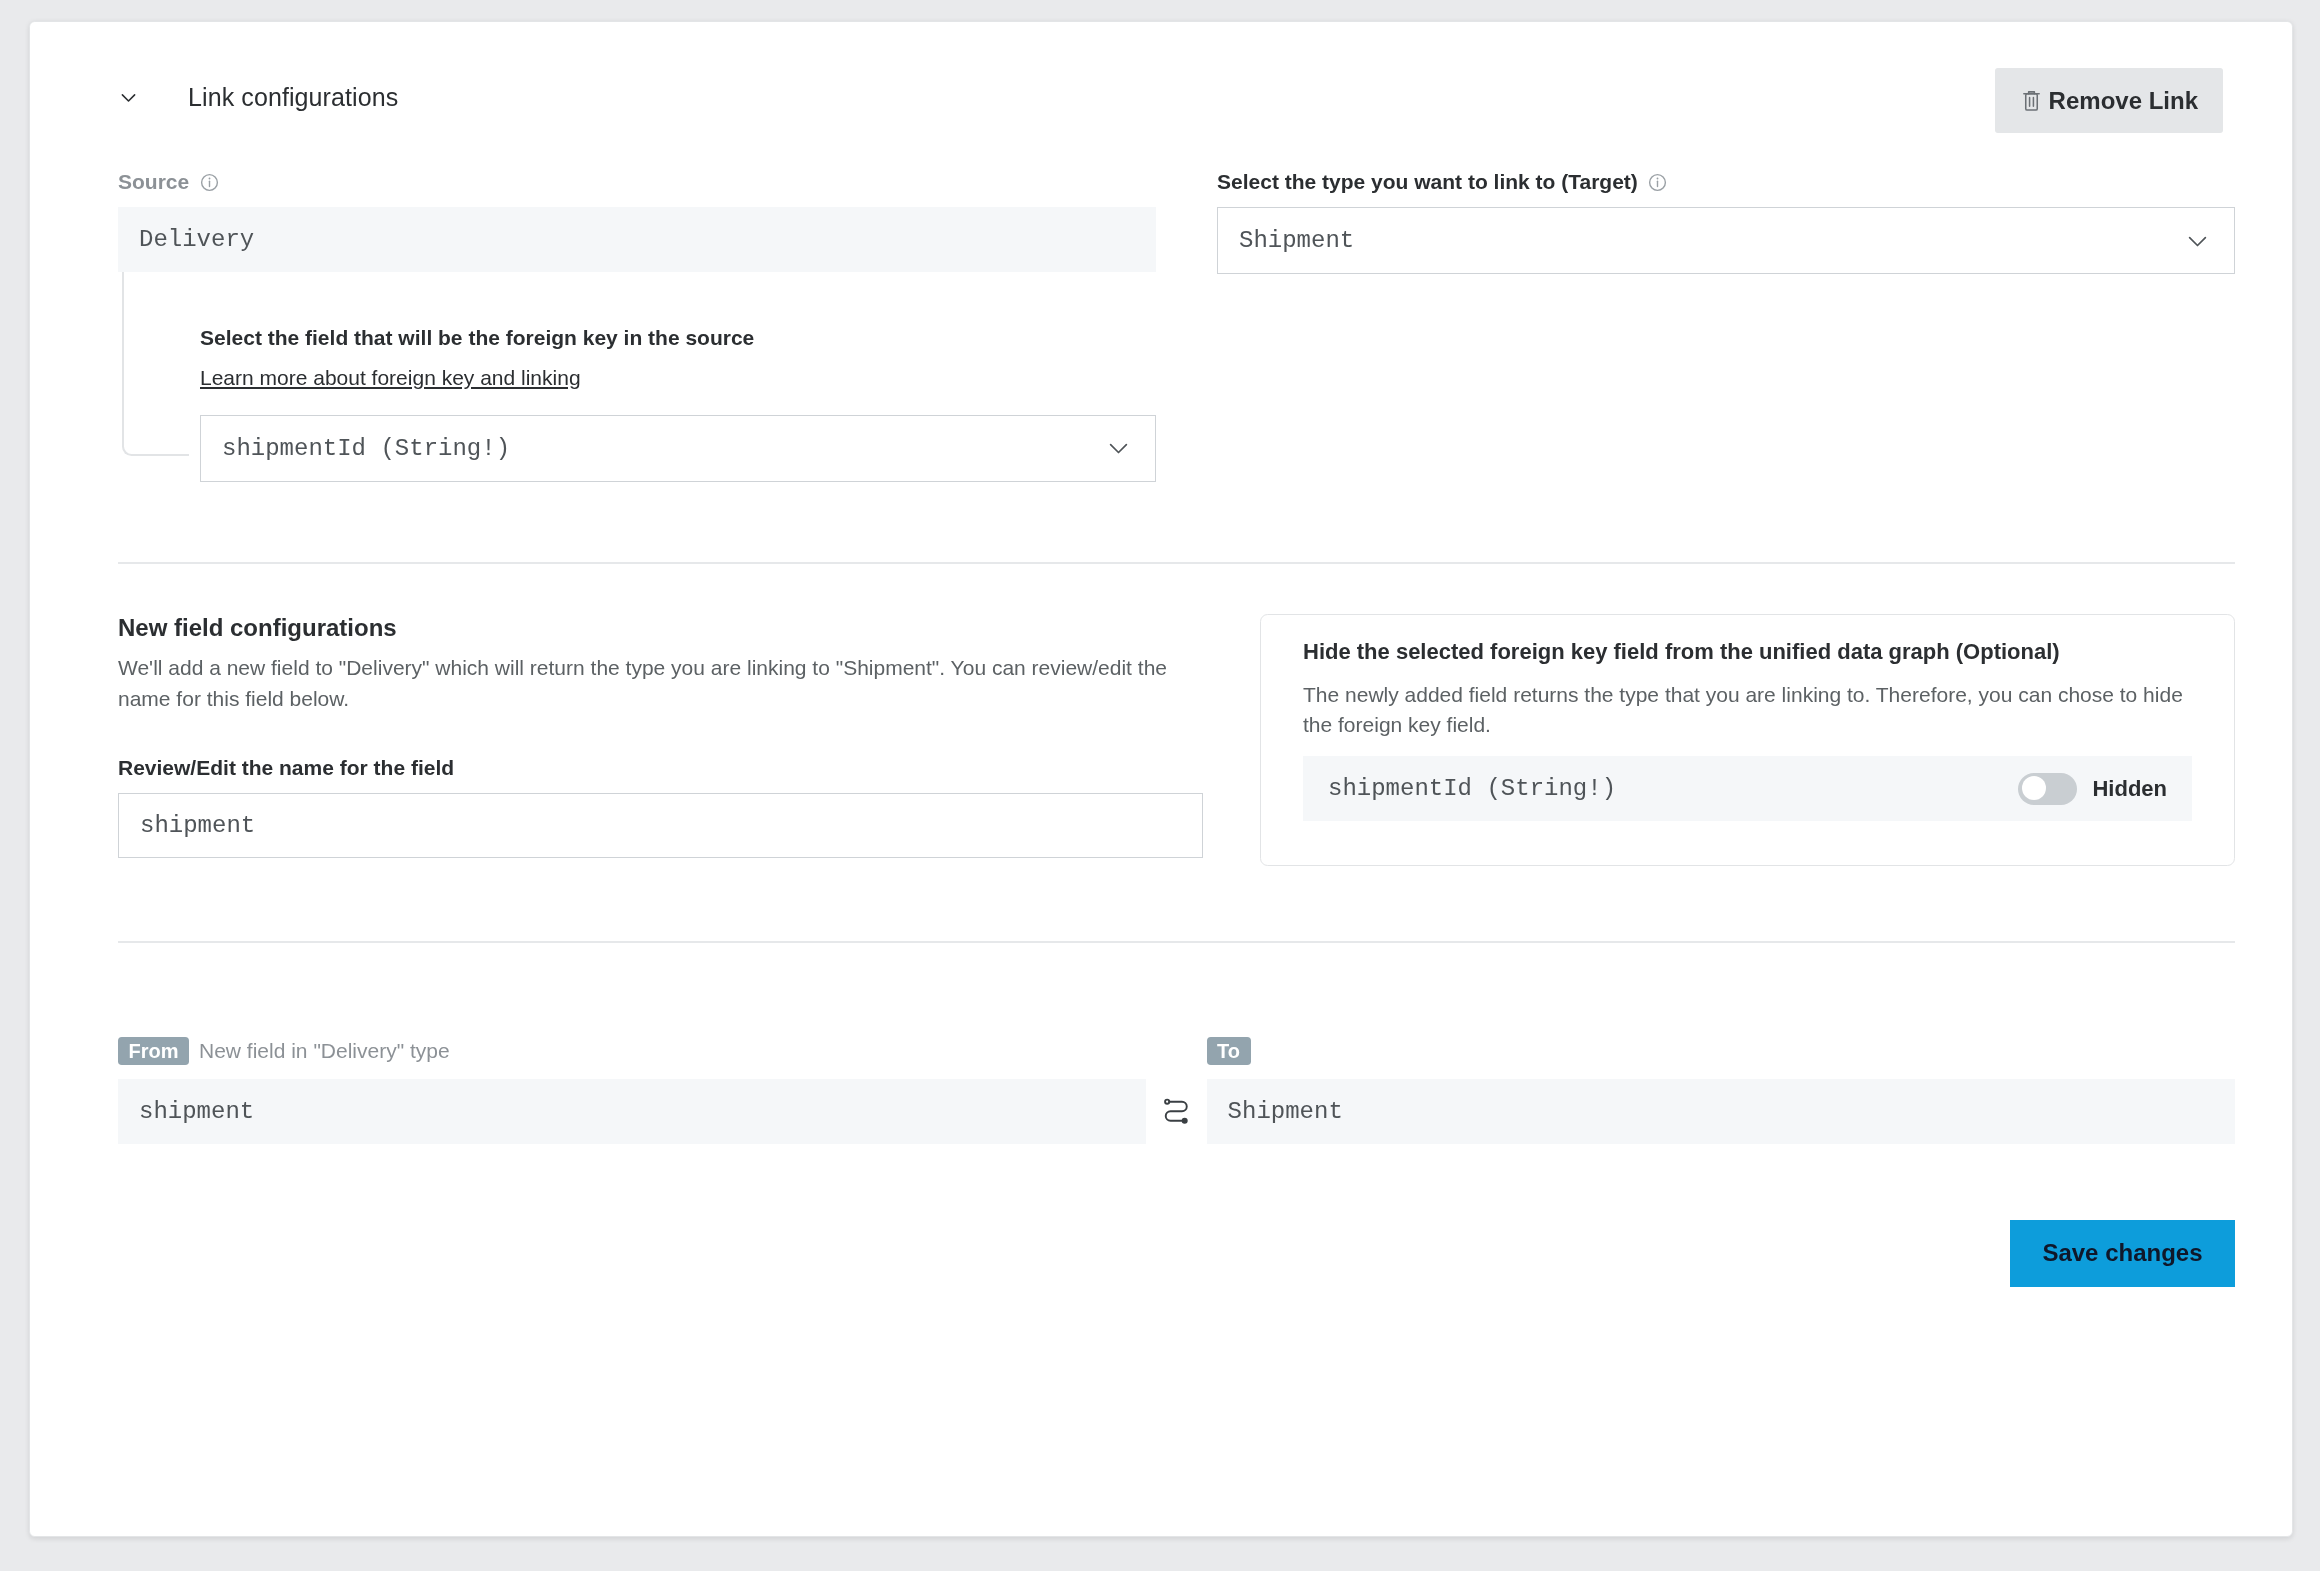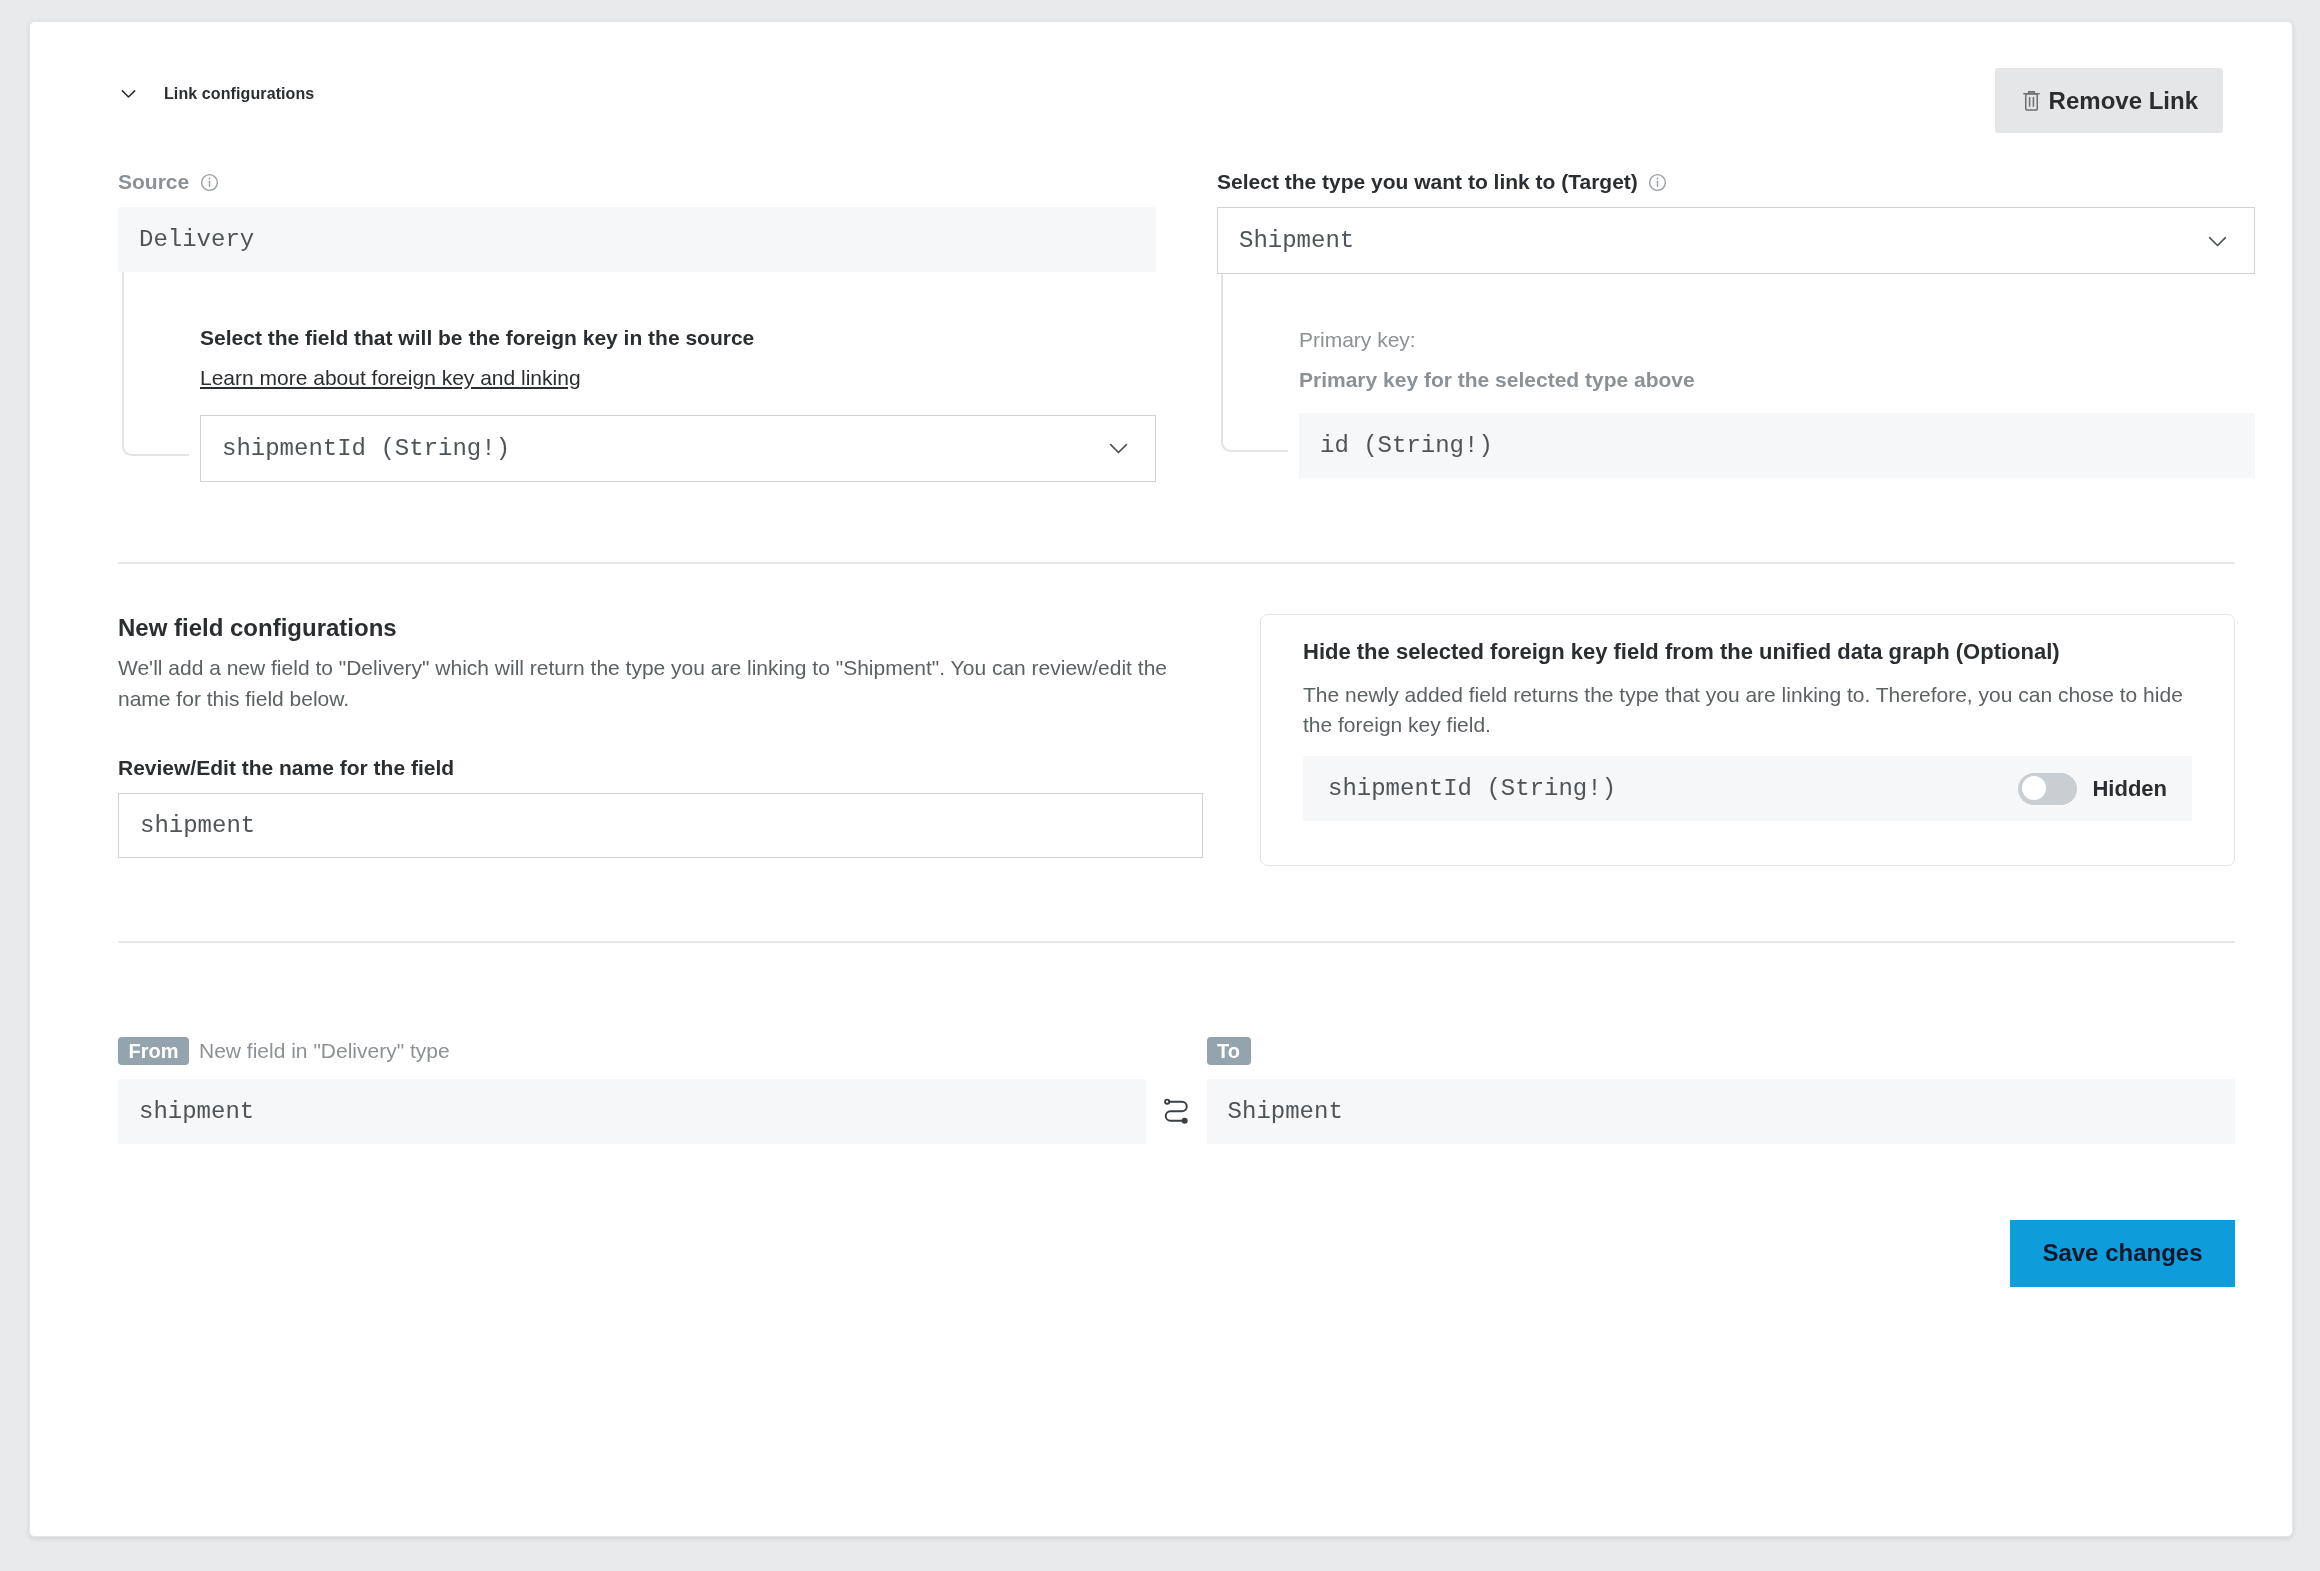--- a/index.html
+++ b/index.html
@@ -51,25 +51,26 @@
     display: flex;
     align-items: center;
     gap: 25px;
     cursor: pointer;
   }
   .chev-head {
     width: 21px; height: 21px;
     display: block;
   }
   .section-title {
-    font-size: 16px;
-    font-weight: bold;
+    font-size: 25px;
+    font-weight: normal;
     color: #2b2e31;
     letter-spacing: 0.1px;
     white-space: nowrap;
+    margin-left: 24px;
   }
   .remove-link-btn {
     position: absolute;
     right: 12px;
     top: 0;
     height: 65px;
     background: #e4e6e8;
     border: none;
     border-radius: 2.9px;
     padding: 0 25px;
@@ -407,28 +408,20 @@
 
           <div class="select-box">
             <span>Shipment</span>
             <span class="chev">
               <svg viewBox="0 0 24 24" width="27" height="27" fill="none" stroke="#4f5458" stroke-width="1.5" stroke-linecap="round" stroke-linejoin="round">
                   <polyline points="5,9 12,16 19,9"></polyline>
                 </svg>
             </span>
           </div>
 
-          <div class="sub-block" style="padding-left:82px; padding-top:54px;">
-            <div class="elbow" style="left:3.8px; top:0; width:67px; height:178px;"></div>
-
-            <div class="sub-title muted">Primary key:</div>
-            <div class="sub-title" style="color:#8c9196; margin-bottom:21px;">Primary key for the selected type above</div>
-
-            <div class="readonly-field" style="width:956px;">id (String!)</div>
-          </div>
         </div>
       </div>
 
       <div class="divider" style="margin-top:80px;"></div>
 
       <div class="nfc" style="margin-top:50px;">
 
         <div class="nfc-left">
           <div class="block-title">New field configurations</div>
           <div class="block-desc">We'll add a new field to "Delivery" which will return the type you are linking to "Shipment". You can review/edit the name for this field below.</div>

